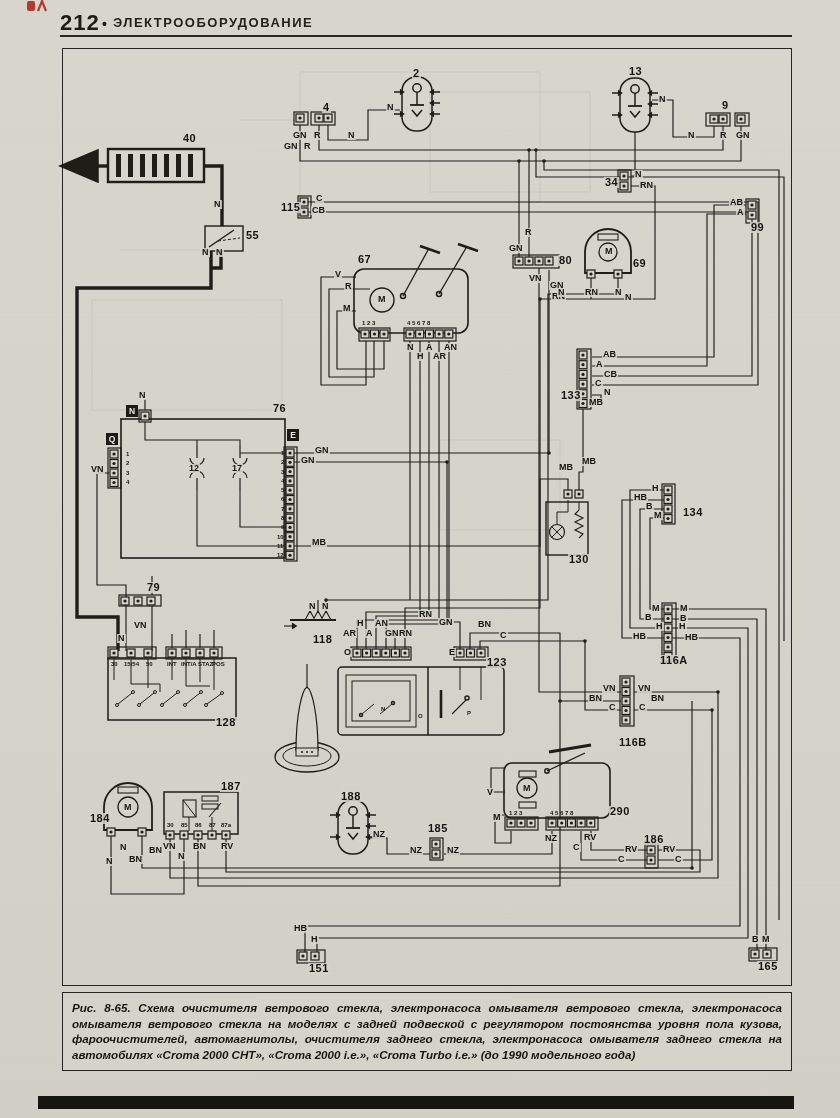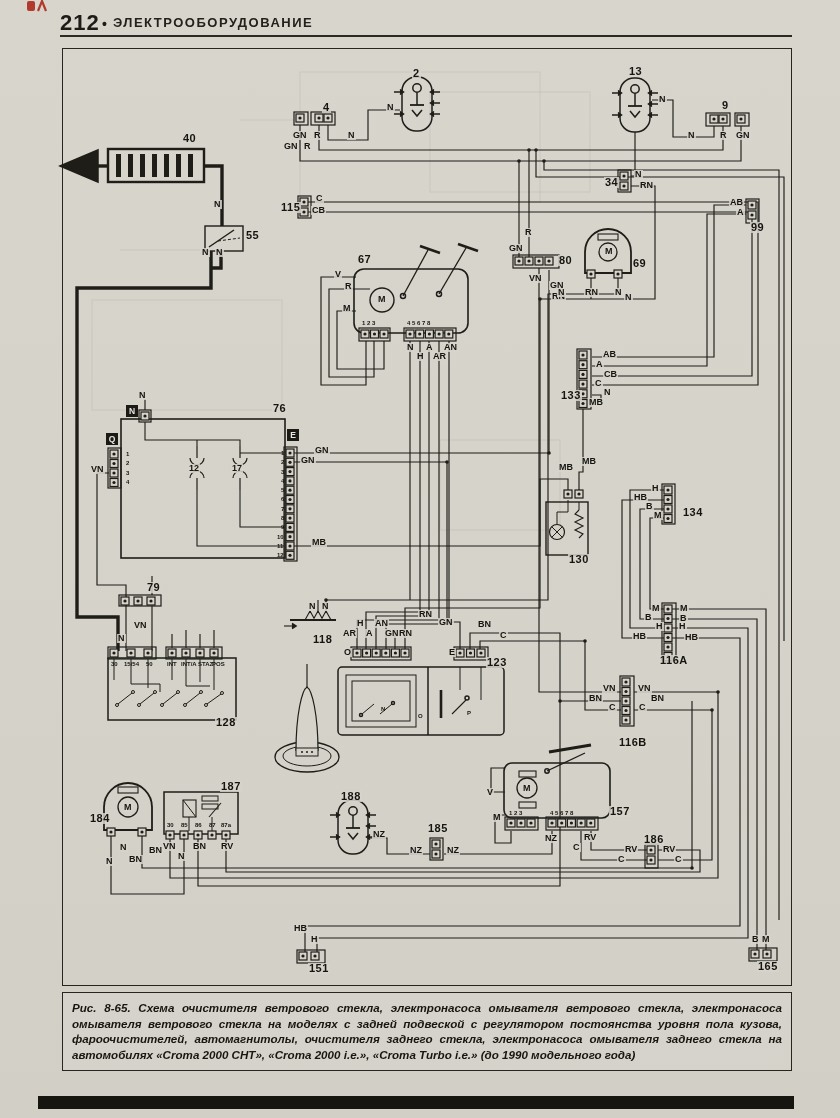--- a/index.html
+++ b/index.html
@@ -545,21 +545,21 @@
       <span class="lbl comp" style="left: 280px; top: 202px;">115</span>
       <span class="lbl comp" style="left: 659px; top: 655px;">116A</span>
       <span class="lbl comp" style="left: 618px; top: 737px;">116B</span>
       <span class="lbl comp" style="left: 312px; top: 634px;">118</span>
       <span class="lbl comp" style="left: 486px; top: 657px;">123</span>
       <span class="lbl comp" style="left: 215px; top: 717px;">128</span>
       <span class="lbl comp" style="left: 568px; top: 554px;">130</span>
       <span class="lbl comp" style="left: 560px; top: 390px;">133</span>
       <span class="lbl comp" style="left: 677px; top: 507px; padding-left: 6px;">134</span>
       <span class="lbl comp" style="left: 308px; top: 963px;">151</span>
-      <span class="lbl comp" style="left: 609px; top: 806px;">157</span>
+      <span class="lbl comp" style="left: 609px; top: 806px;">290</span>
       <span class="lbl comp" style="left: 757px; top: 961px;">165</span>
       <span class="lbl comp" style="left: 89px; top: 813px;">184</span>
       <span class="lbl comp" style="left: 427px; top: 823px;">185</span>
       <span class="lbl comp" style="left: 643px; top: 834px;">186</span>
       <span class="lbl comp" style="left: 220px; top: 781px;">187</span>
       <span class="lbl comp" style="left: 340px; top: 791px;">188</span>
       <span class="lbl wire" style="left: 386px; top: 103px;">N</span>
       <span class="lbl wire" style="left: 347px; top: 131px;">N</span>
       <span class="lbl wire" style="left: 292px; top: 131px;">GN</span>
       <span class="lbl wire" style="left: 313px; top: 131px;">R</span>

